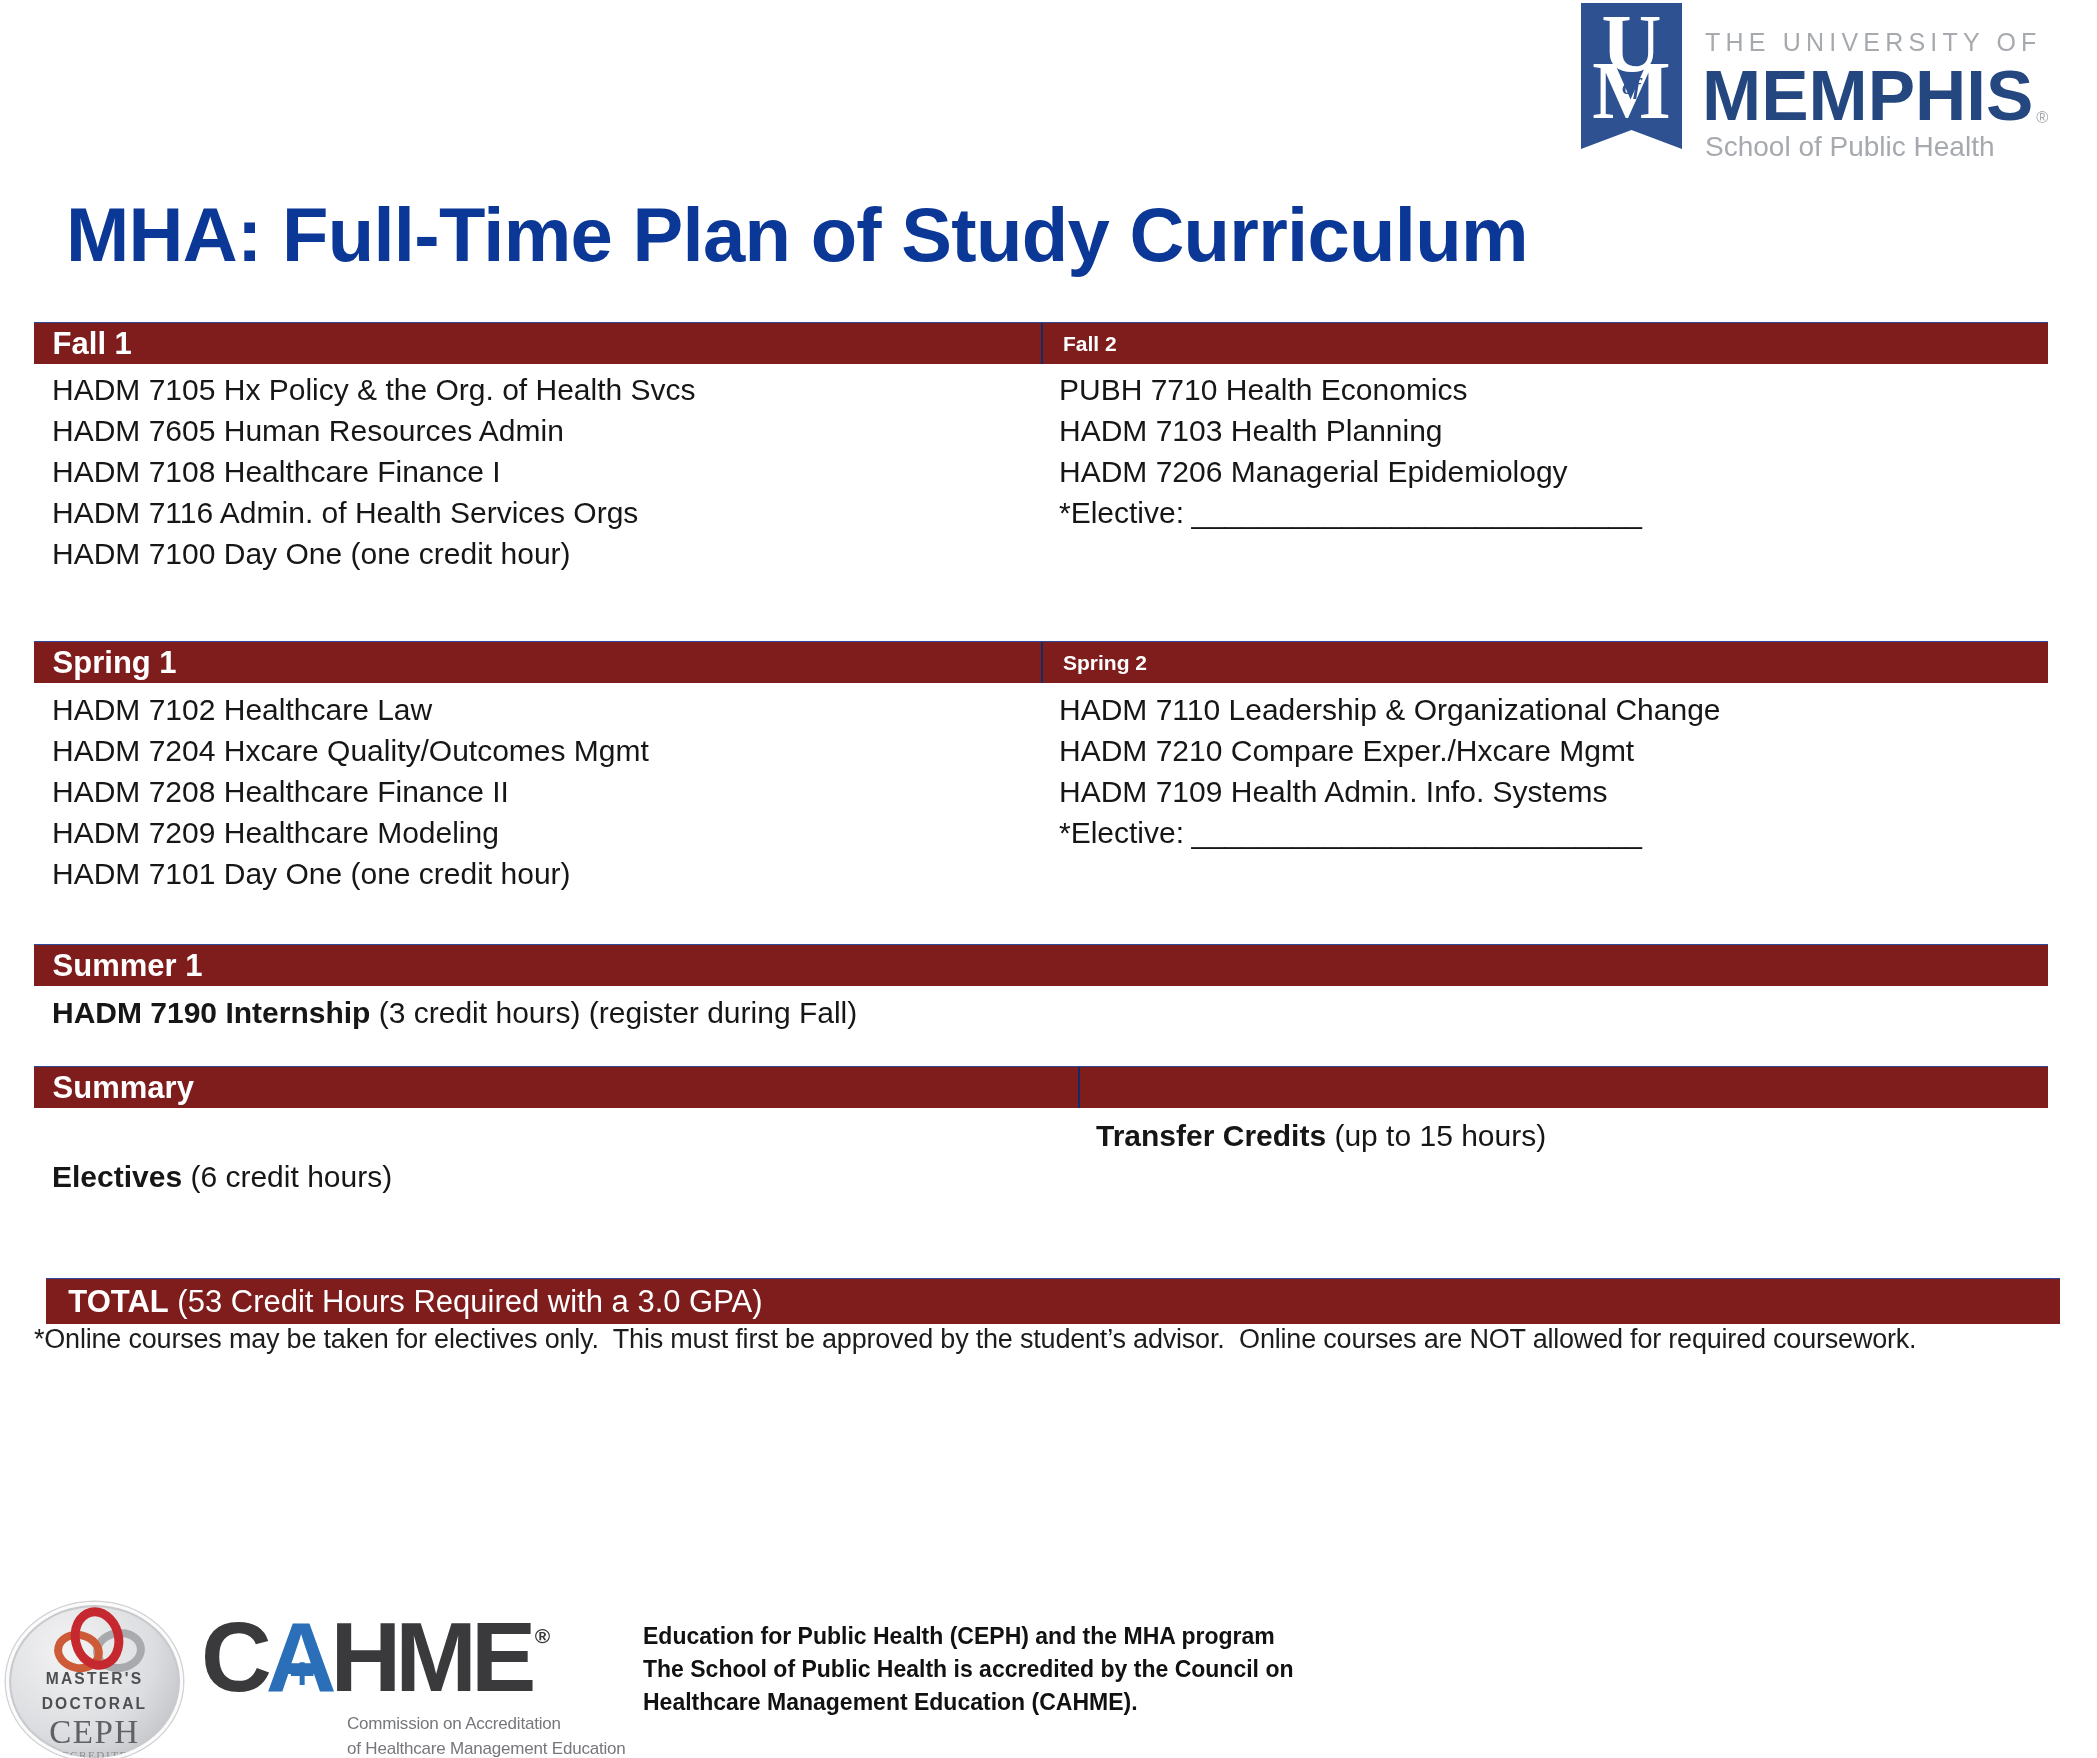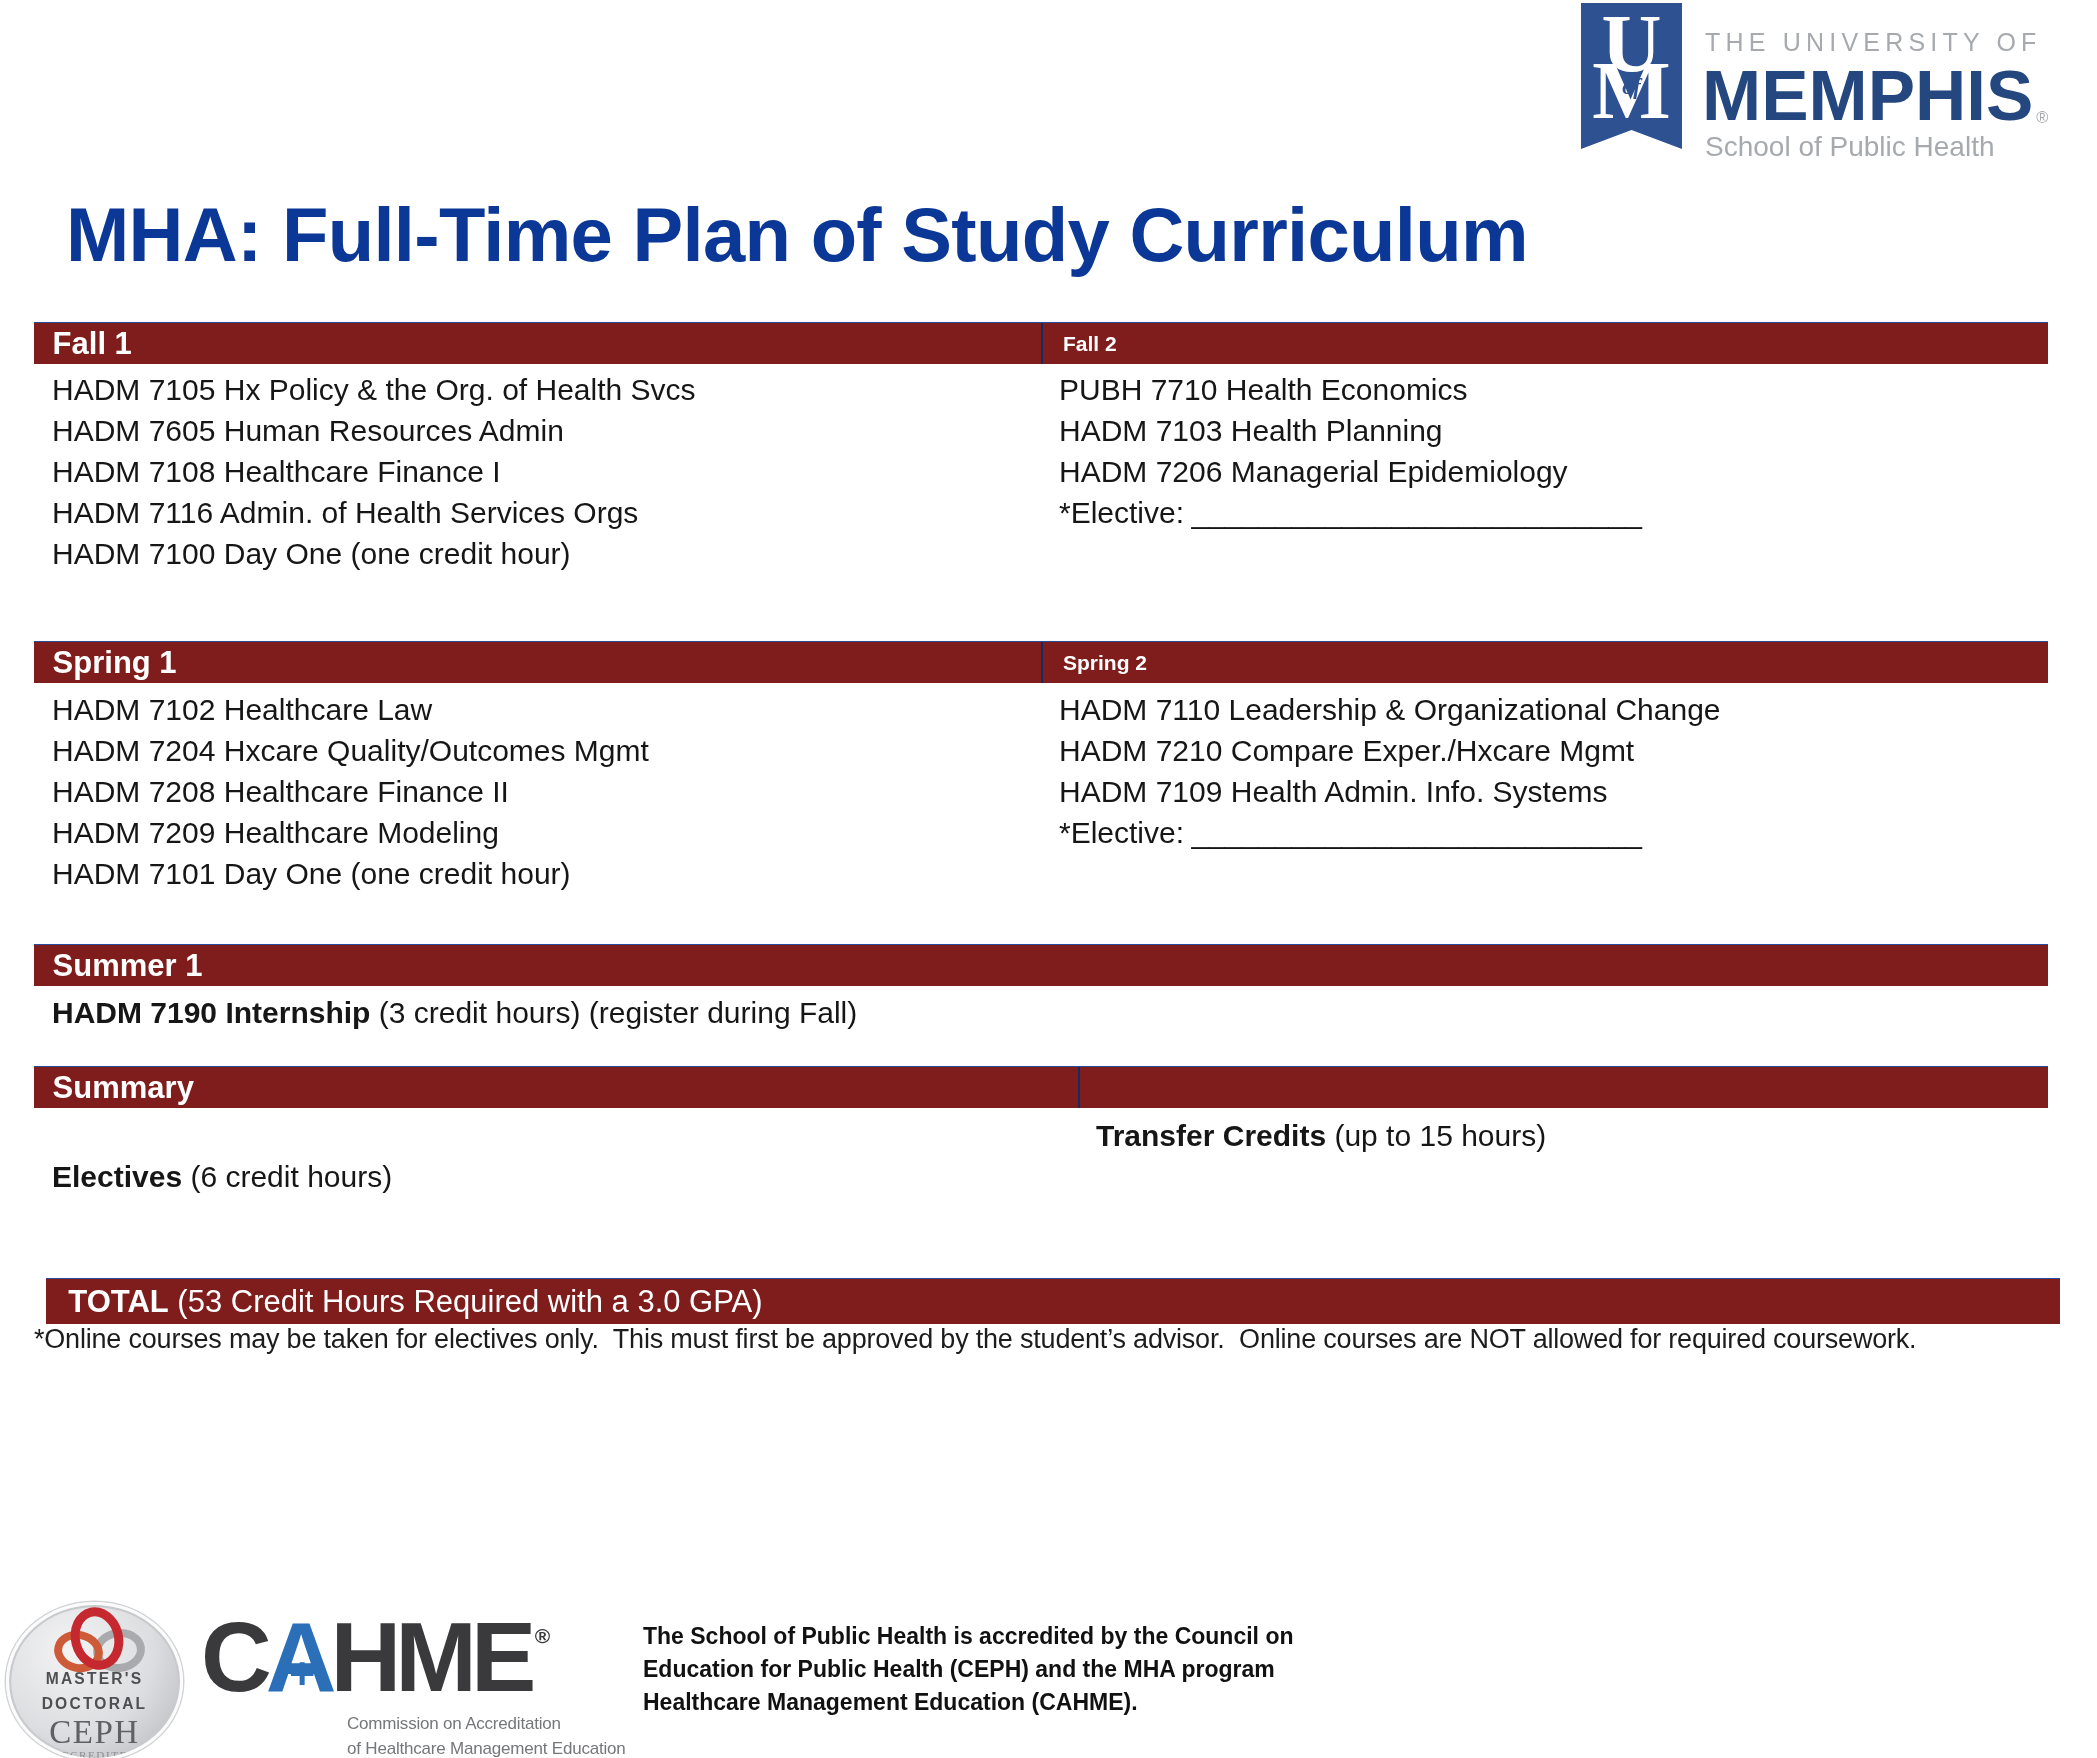--- a/index.html
+++ b/index.html
@@ -178,19 +178,19 @@
       <span class="dk">C</span><span class="bl">A</span><span class="dk">HME</span><span class="reg">®</span>
       <span class="cahme-plus">+</span>
     </div>
     <div class="cahme-cap">
       <div>Commission on Accreditation</div>
       <div>of Healthcare Management Education</div>
     </div>
   </div>
 
   <div class="accred">
+    <div>Education for Public Health (CEPH) and the MHA program</div>
     <div>The School of Public Health is accredited by the Council on</div>
-    <div>Education for Public Health (CEPH) and the MHA program</div>
     <div>Healthcare Management Education (CAHME).</div>
   </div>
 
 </div>
 
 
 </body></html>

